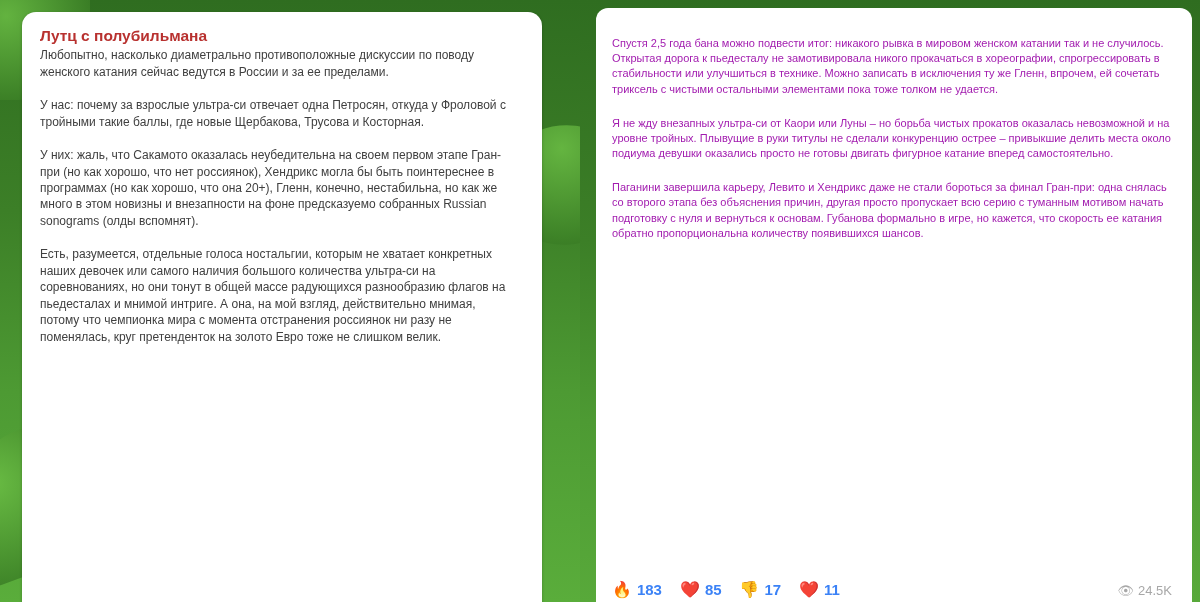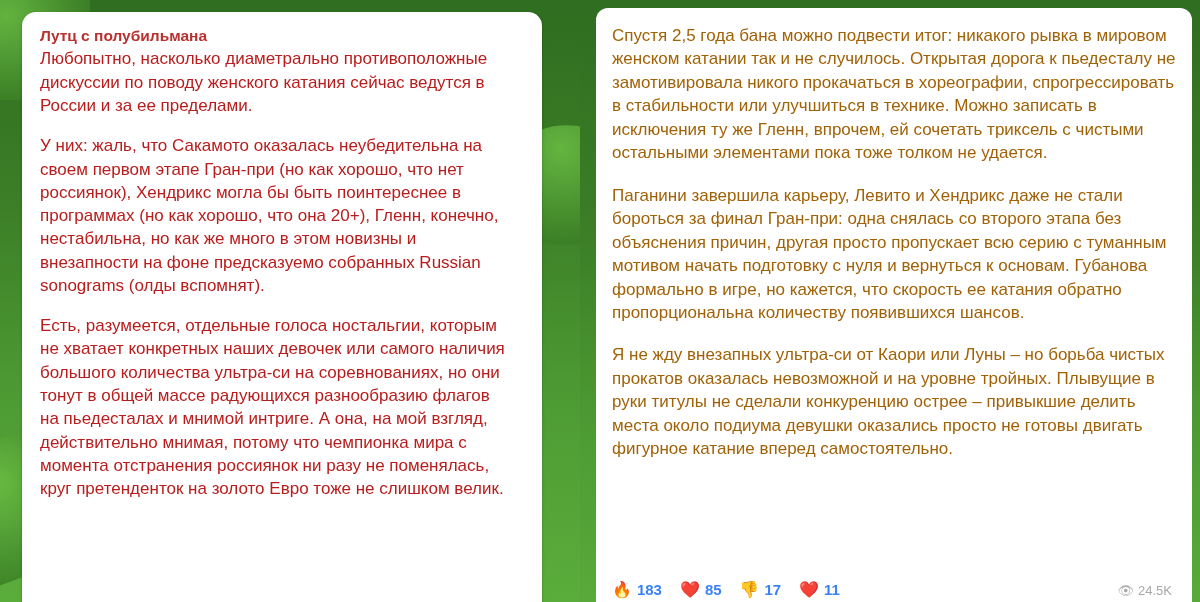--- a/index.html
+++ b/index.html
@@ -57,23 +57,23 @@
   }
   .bubble-title {
     color: #b8312f;
     font-weight: bold;
     font-size: 15.5px;
     line-height: 1.25;
     margin: 0 0 2px 0;
   }
   .bubble p {
     margin: 0 16px 17px 0;
-    font-size: 17px;
+    font-size: 12px;
     line-height: 1.37;
-    color: #b91c1c;
+    color: #404040;
   }
   .bubble p:first-of-type { margin-top: 2px; }
 
   
   .right-pane {
     position: relative;
     width: 620px;
     height: 602px;
     background: #2e6b1f;
     overflow: hidden;
@@ -90,24 +90,24 @@
     top: 8px;
     width: 596px;
     height: 594px;
     background: #ffffff;
     border-radius: 12px 12px 0 0;
     padding: 12px 16px 0 16px;
     box-sizing: border-box;
     overflow: hidden;
   }
   .bubble2 p {
-    margin: 4px 0 19px 0;
-    font-size: 17px;
+    margin: 16px 0 19px 0;
+    font-size: 11px;
     line-height: 1.38;
-    color: #a16207;
+    color: #a21caf;
   }
   .reactions {
     position: absolute;
     left: 16px;
     bottom: 4px;
     display: flex;
     align-items: center;
     gap: 18px;
   }
   .reaction {
@@ -147,36 +147,37 @@
 
   <div class="left-pane">
     <div class="outer-frame"></div>
     <div class="leaf" style="left:-30px; top:-20px; width:120px; height:120px;"></div>
     <div class="leaf" style="left:500px; top:120px; width:130px; height:130px; transform:rotate(40deg);"></div>
     <div class="leaf" style="left:-40px; top:430px; width:140px; height:140px; transform:rotate(-20deg);"></div>
 
     <div class="bubble">
       <div class="bubble-title">Лутц с полубильмана</div>
       <p>Любопытно, насколько диаметрально противоположные дискуссии по поводу женского катания сейчас ведутся в России и за ее пределами.</p>
+      <p>У нас: почему за взрослые ультра-си отвечает одна Петросян, откуда у Фроловой с тройными такие баллы, где новые Щербакова, Трусова и Косторная.</p>
       <p>У них: жаль, что Сакамото оказалась неубедительна на своем первом этапе Гран-при (но как хорошо, что нет россиянок), Хендрикс могла бы быть поинтереснее в программах (но как хорошо, что она 20+), Гленн, конечно, нестабильна, но как же много в этом новизны и внезапности на фоне предсказуемо собранных Russian sonograms (олды вспомнят).</p>
       <p>Есть, разумеется, отдельные голоса ностальгии, которым не хватает конкретных наших девочек или самого наличия большого количества ультра-си на соревнованиях, но они тонут в общей массе радующихся разнообразию флагов на пьедесталах и мнимой интриге. А она, на мой взгляд, действительно мнимая, потому что чемпионка мира с момента отстранения россиянок ни разу не поменялась, круг претенденток на золото Евро тоже не слишком велик.</p>
     </div>
   </div>
 
   <div class="divider"></div>
 
   <div class="right-pane">
     <div class="outer-frame"></div>
     <div class="leaf" style="left:560px; top:-30px; width:120px; height:120px; transform:rotate(25deg);"></div>
     <div class="leaf" style="left:-40px; top:380px; width:140px; height:140px; transform:rotate(-35deg);"></div>
 
     <div class="bubble2">
       <p>Спустя 2,5 года бана можно подвести итог: никакого рывка в мировом женском катании так и не случилось. Открытая дорога к пьедесталу не замотивировала никого прокачаться в хореографии, спрогрессировать в стабильности или улучшиться в технике. Можно записать в исключения ту же Гленн, впрочем, ей сочетать триксель с чистыми остальными элементами пока тоже толком не удается.</p>
+      <p>Я не жду внезапных ультра-си от Каори или Луны – но борьба чистых прокатов оказалась невозможной и на уровне тройных. Плывущие в руки титулы не сделали конкуренцию острее – привыкшие делить места около подиума девушки оказались просто не готовы двигать фигурное катание вперед самостоятельно.</p>
       <p>Паганини завершила карьеру, Левито и Хендрикс даже не стали бороться за финал Гран-при: одна снялась со второго этапа без объяснения причин, другая просто пропускает всю серию с туманным мотивом начать подготовку с нуля и вернуться к основам. Губанова формально в игре, но кажется, что скорость ее катания обратно пропорциональна количеству появившихся шансов.</p>
-      <p>Я не жду внезапных ультра-си от Каори или Луны – но борьба чистых прокатов оказалась невозможной и на уровне тройных. Плывущие в руки титулы не сделали конкуренцию острее – привыкшие делить места около подиума девушки оказались просто не готовы двигать фигурное катание вперед самостоятельно.</p>
 
       <div class="reactions">
         <div class="reaction">
           <span class="emoji">🔥</span>
           <span class="count">183</span>
         </div>
         <div class="reaction">
           <span class="emoji">❤️</span>
           <span class="count">85</span>
         </div>

